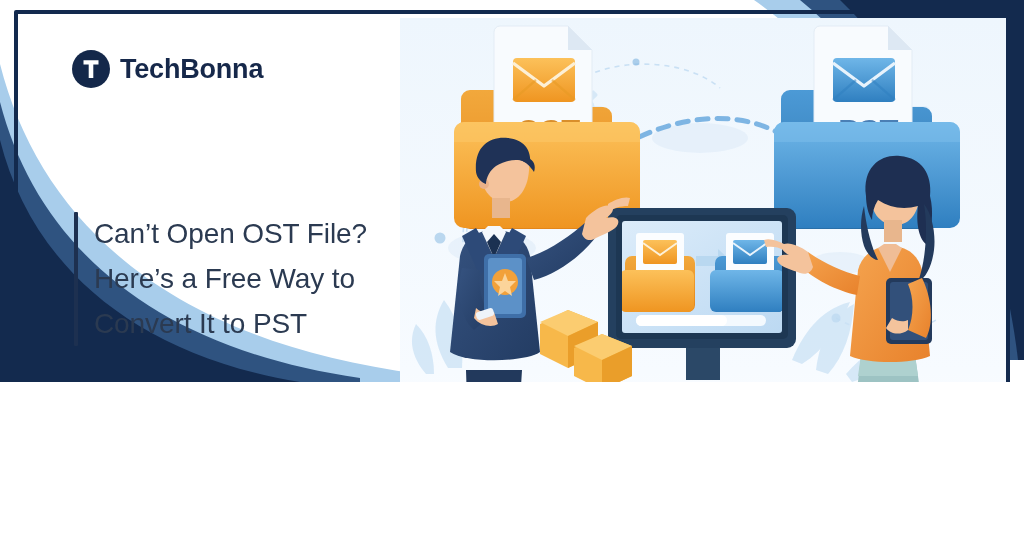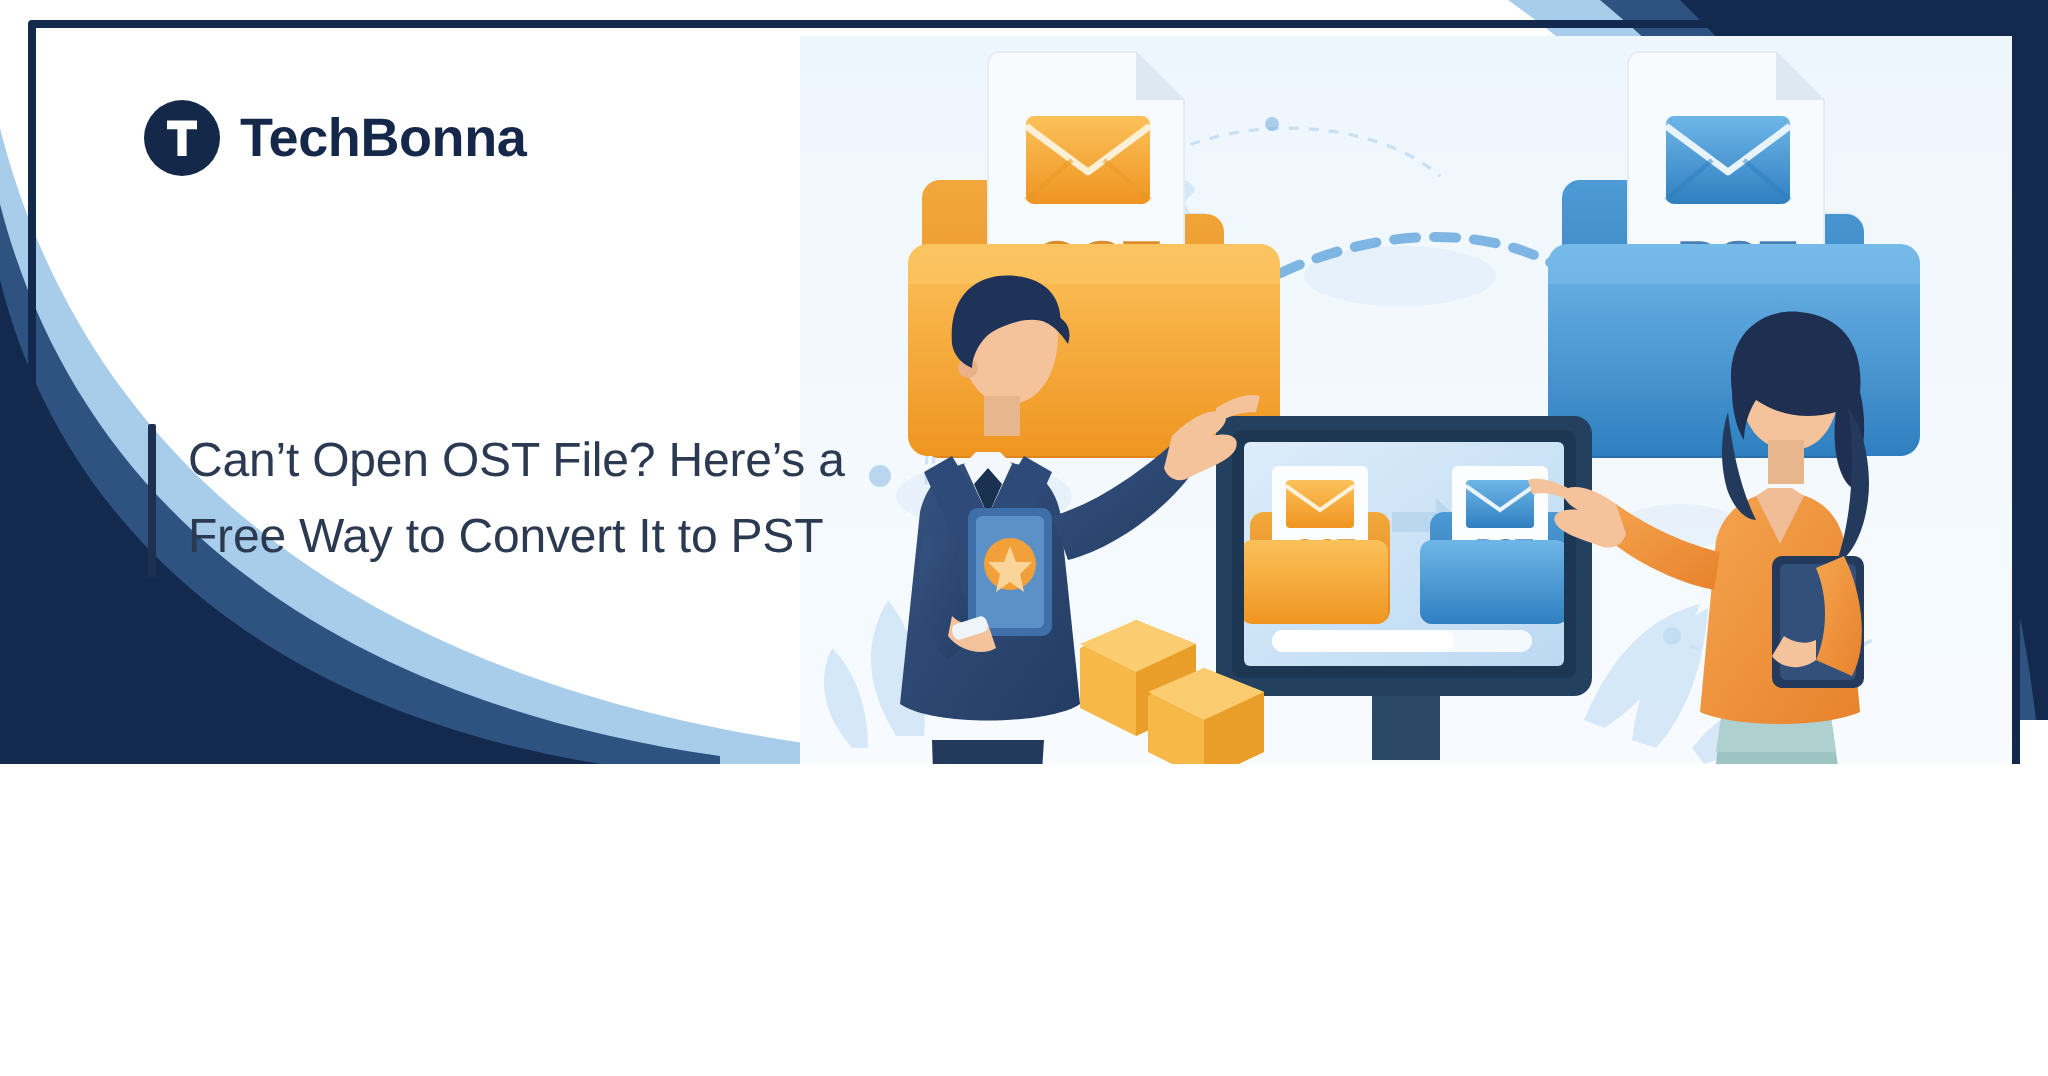--- a/index.html
+++ b/index.html
@@ -61,21 +61,21 @@
     position: absolute;
     left: 74px; top: 212px;
     display: flex; align-items: stretch; gap: 16px;
     z-index: 8;
     max-width: 370px;
   }
   #headline-accent-bar {
     width: 4px; background: #1d3050; flex: none; border-radius: 1px;
   }
   #headline-text {
-    font-size: 24px; line-height: 1.6;
+    font-size: 28px; line-height: 1.6;
     color: #2b3a51; font-weight: normal;
     letter-spacing: -0.1px;
   }
 
   
   #illustration {
     position: absolute;
     left: 400px; top: 18px;
     width: 610px; height: 490px;
     z-index: 4;

